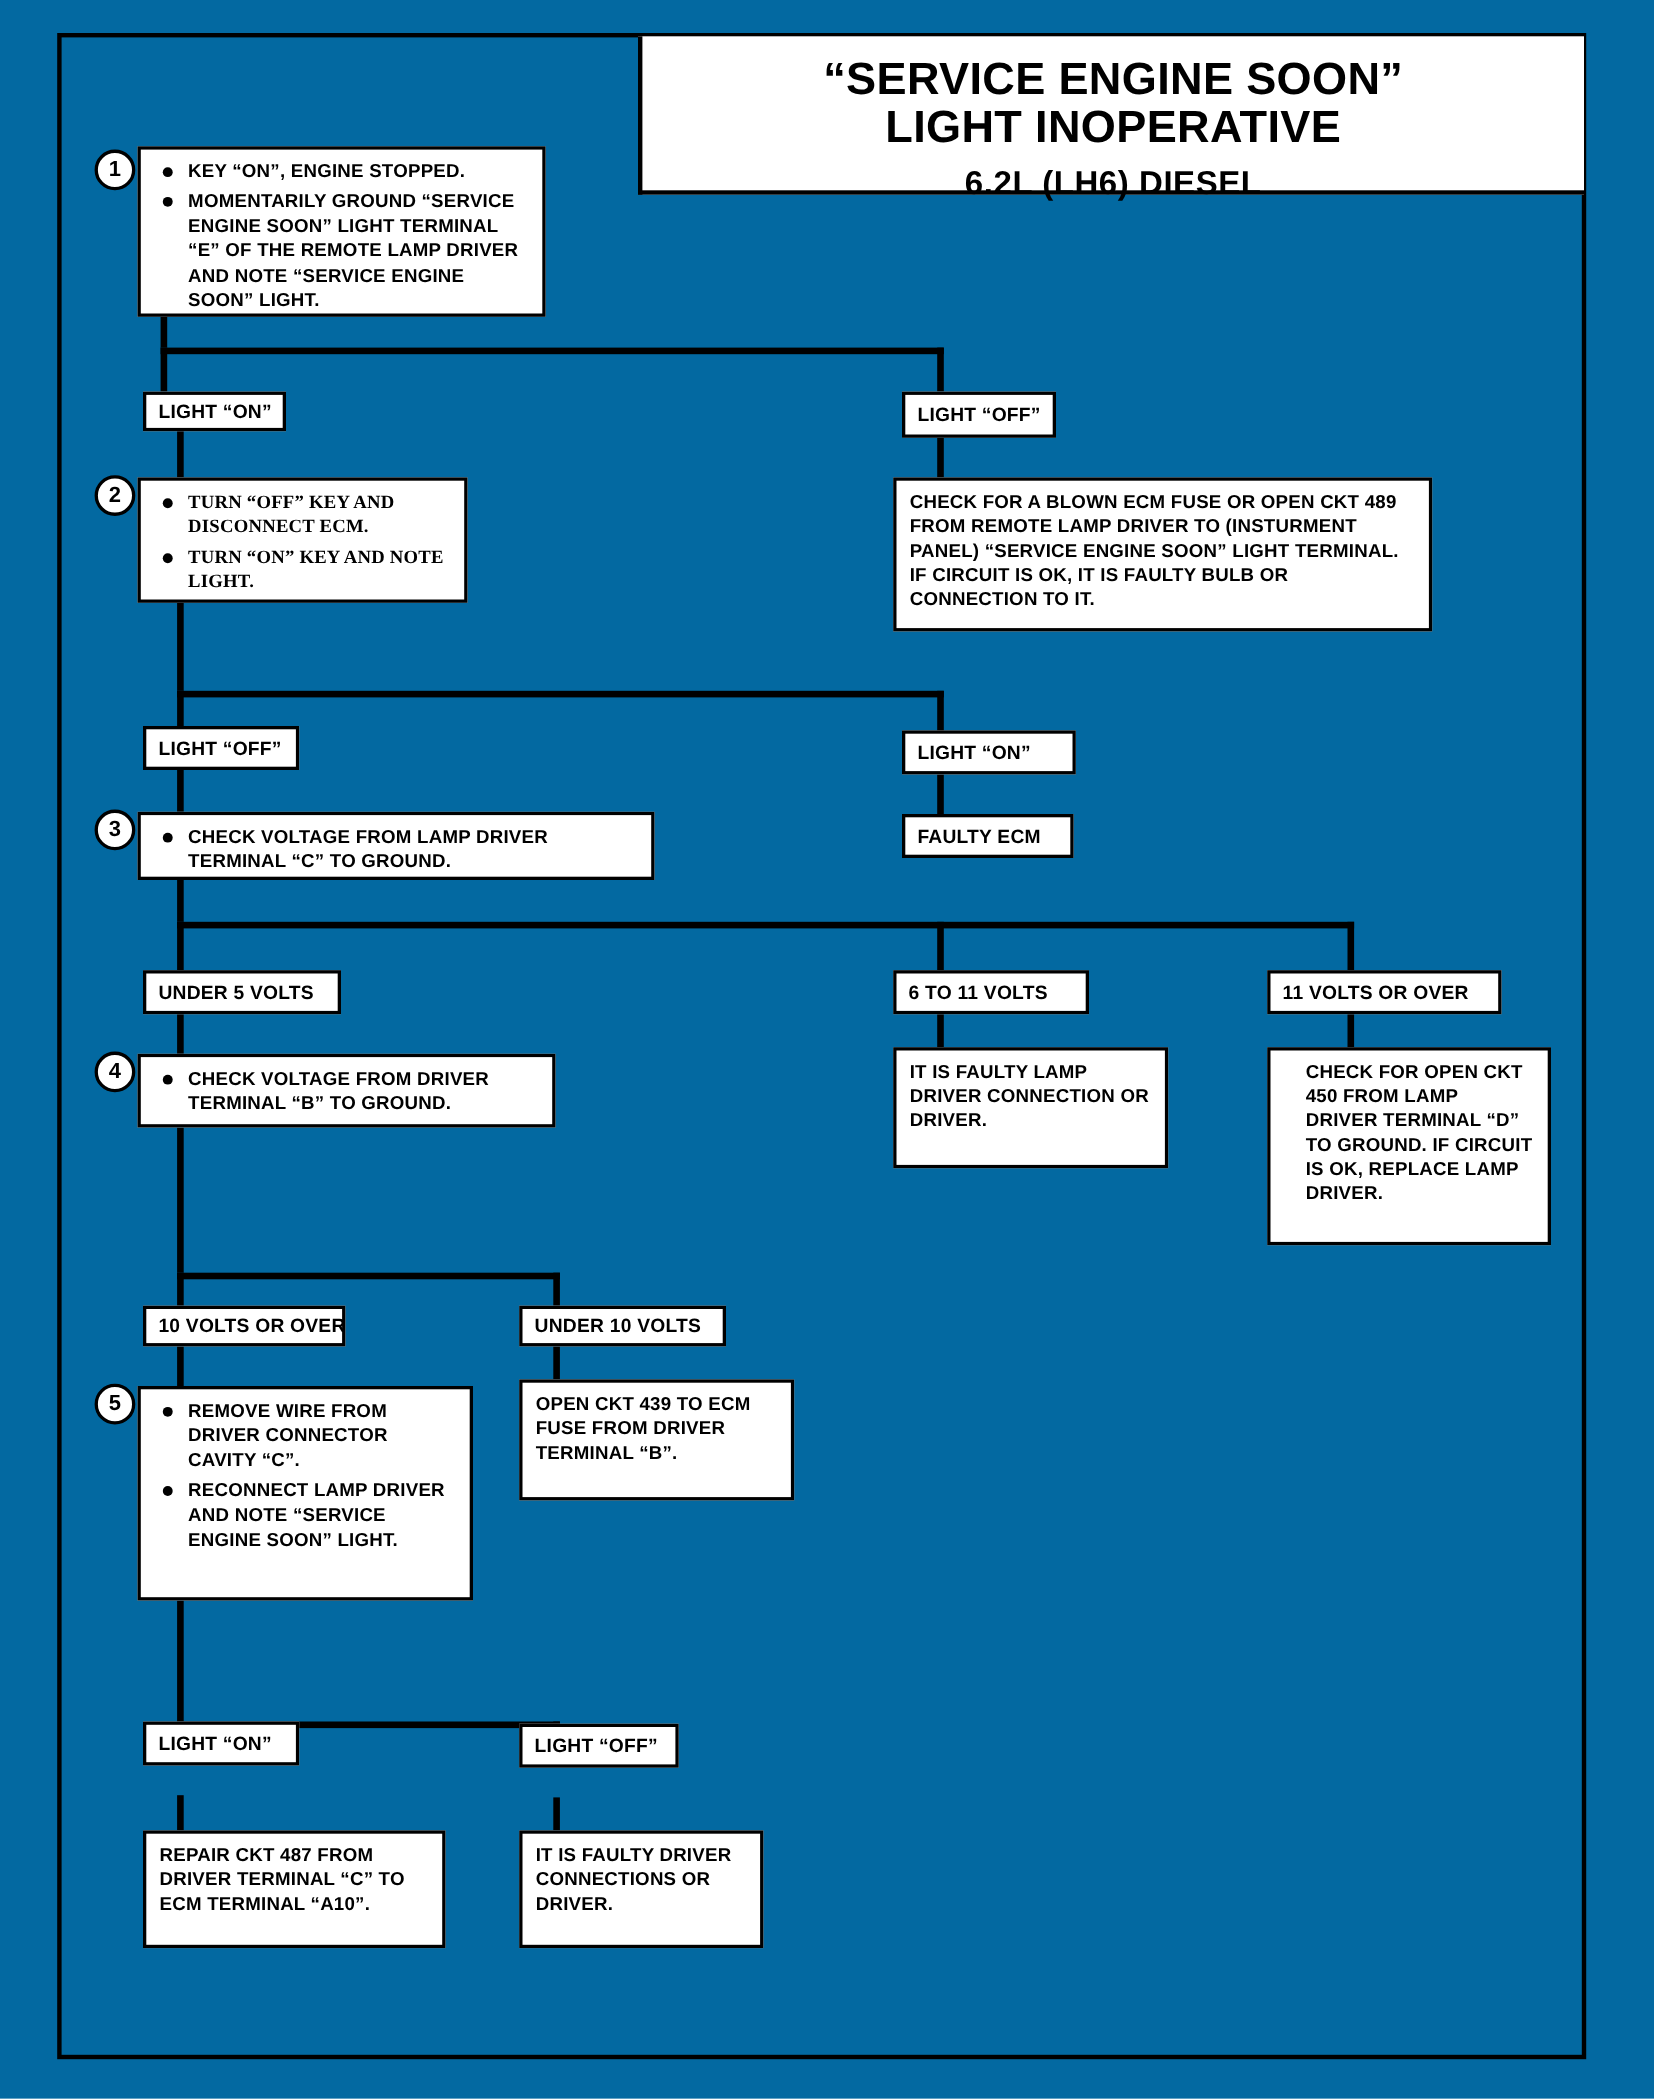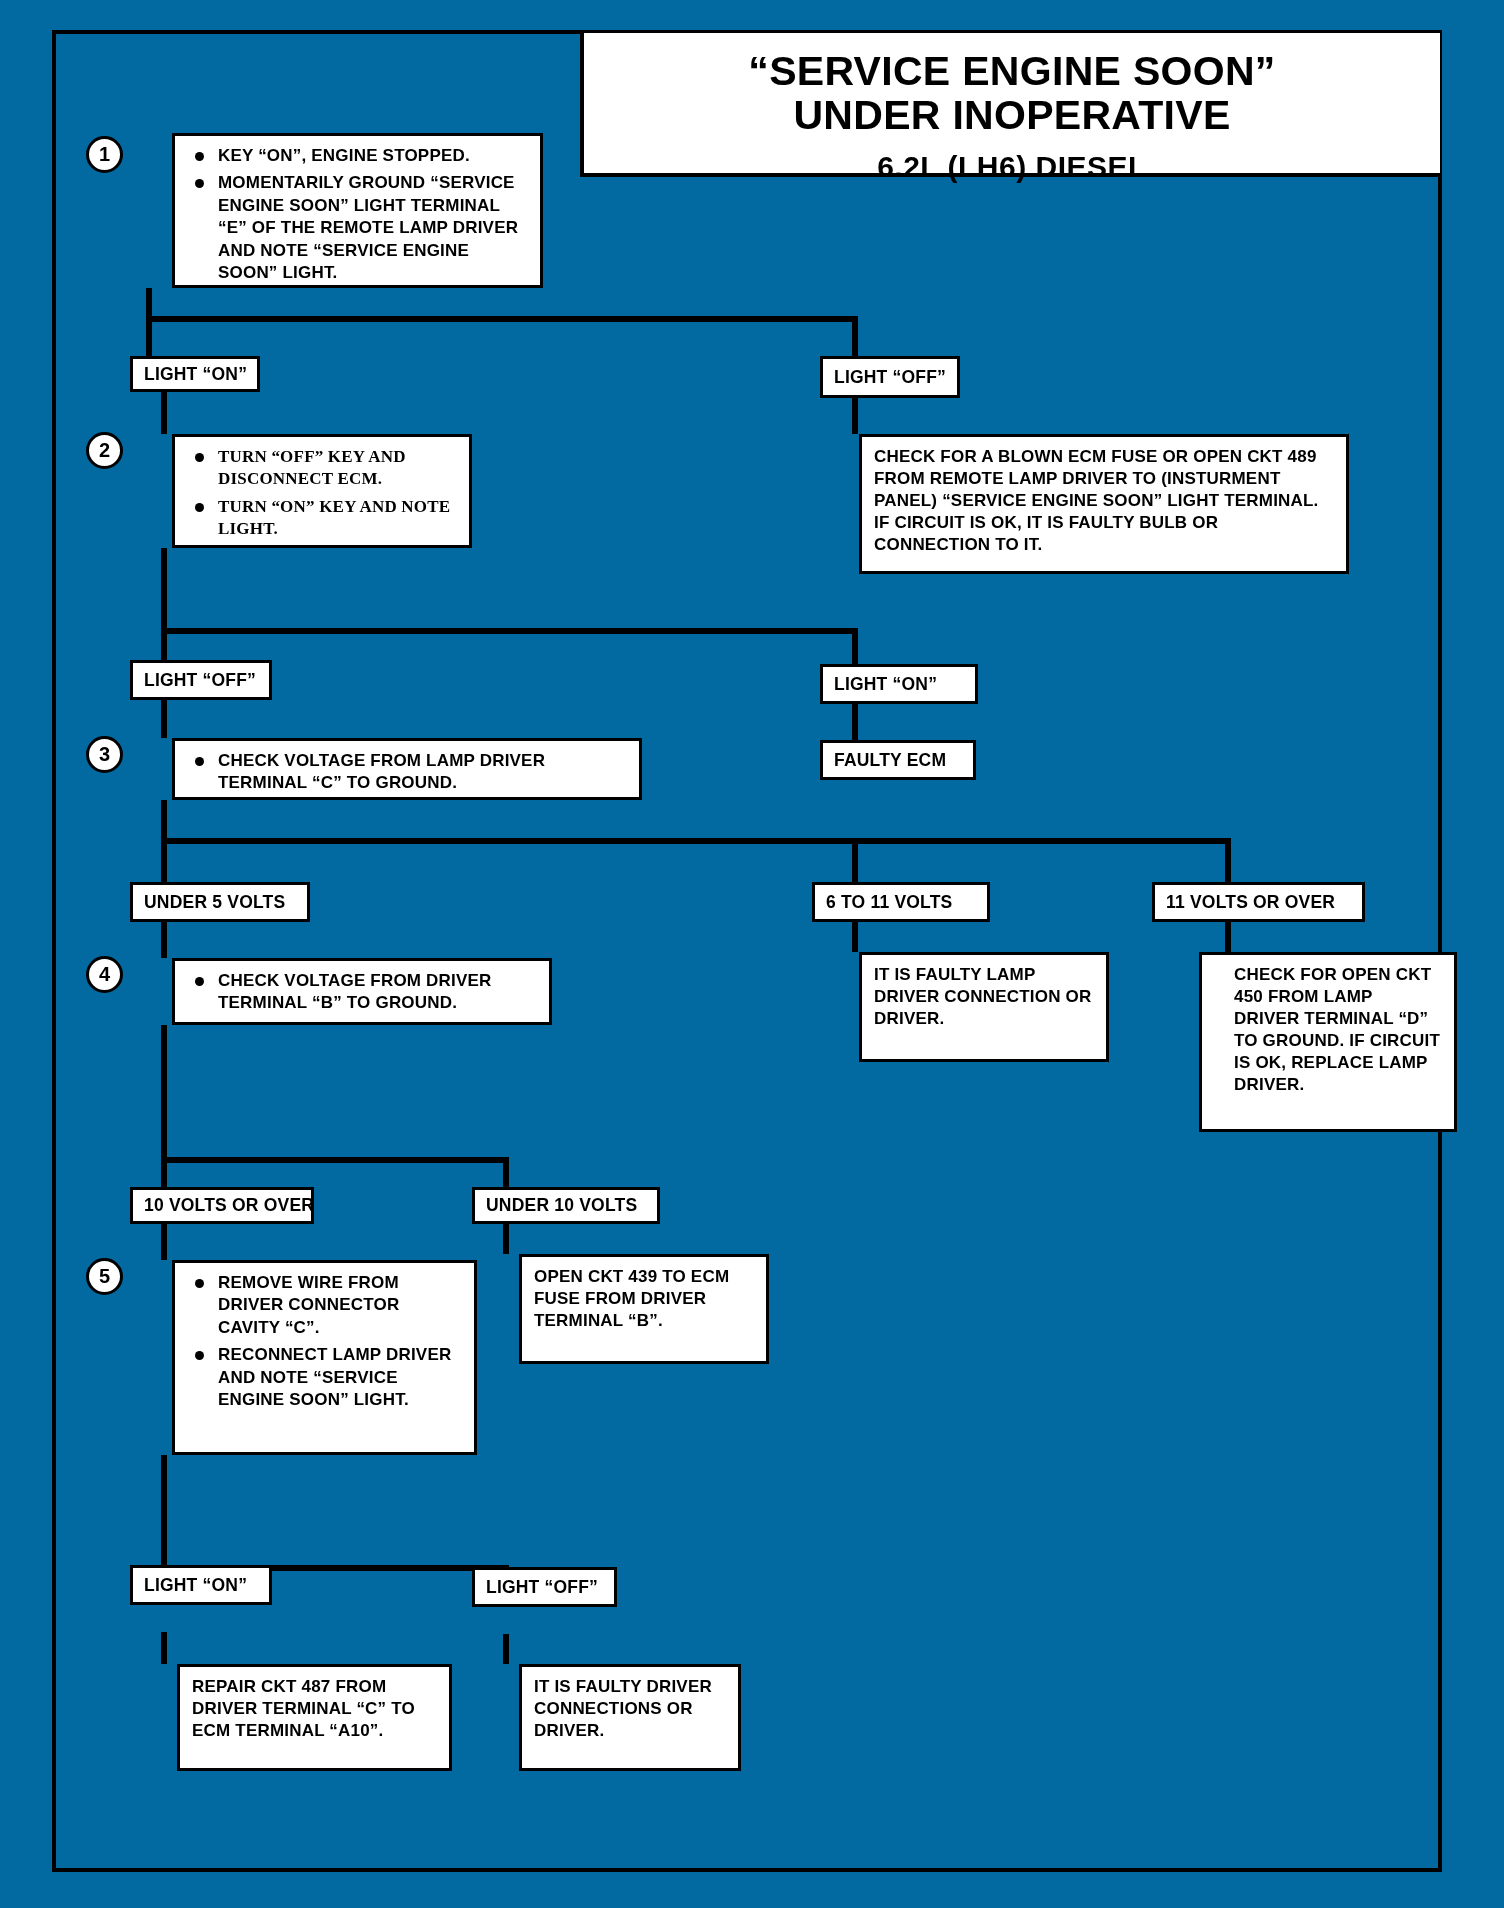--- a/index.html
+++ b/index.html
@@ -47,21 +47,20 @@
   .label-box {
     font-size: 17.5px;
     padding: 7px 11px 7px 11px;
     white-space: nowrap;
     display: flex;
     align-items: center;
   }
   
   .text-box {
     font-size: 17px;
-    margin-left: 47px;
   }
   
   ul.bullets {
     margin: 0;
     padding: 0;
     list-style: none;
   }
   ul.bullets > li {
     position: relative;
     padding-left: 31px;
@@ -138,21 +137,21 @@
 </style>
 </head>
 <body>
 
 <div id="page">
 
   <div id="page-border"></div>
 
   <div id="title-block">
     <div id="title-line1">“SERVICE ENGINE SOON”</div>
-    <div id="title-line2">UNDER INOPERATIVE</div>
+    <div id="title-line2">LIGHT INOPERATIVE</div>
     <div id="title-sub">6.2L  (LH6) DIESEL</div>
   </div>
 
   <div class="line-v" style="left:146px; top:288px; height:28px;"></div>
   <div class="line-h" style="left:146px; top:316px; width:712px;"></div>
   <div class="line-v" style="left:146px; top:316px; height:40px;"></div>
   <div class="line-v" style="left:852px; top:316px; height:40px;"></div>
 
   <div class="line-v" style="left:161px; top:392px; height:42px;"></div>
 

